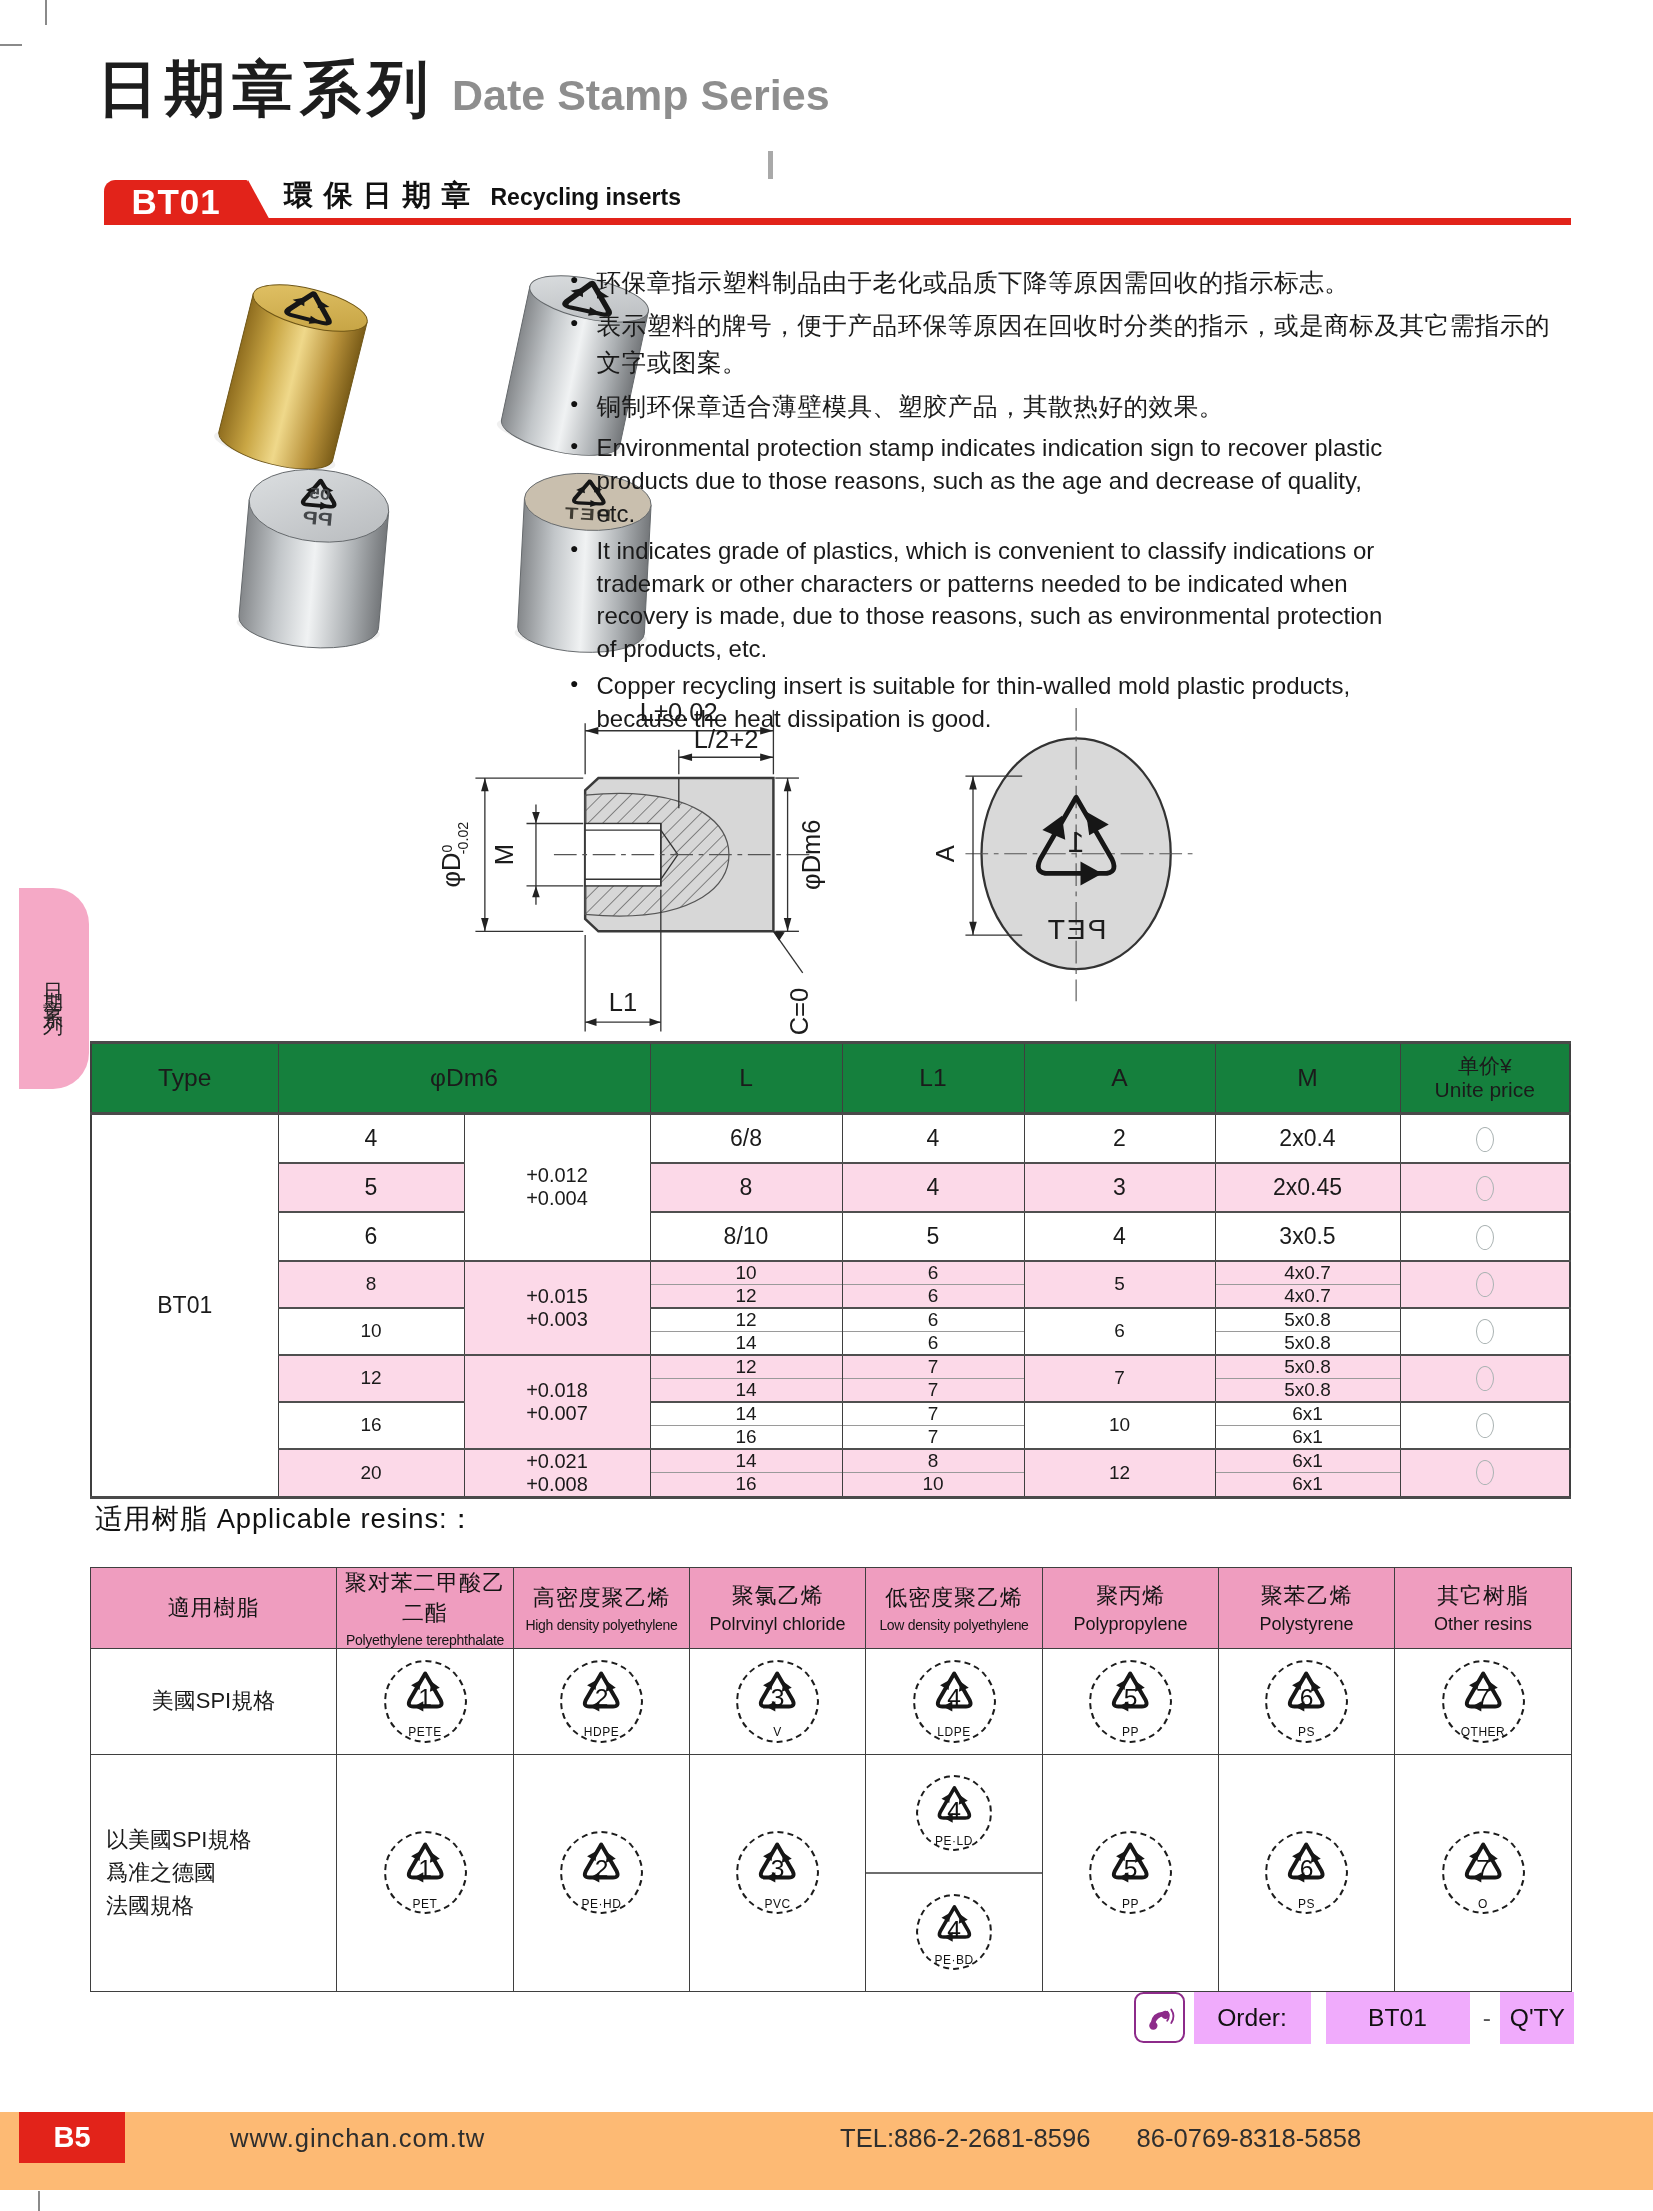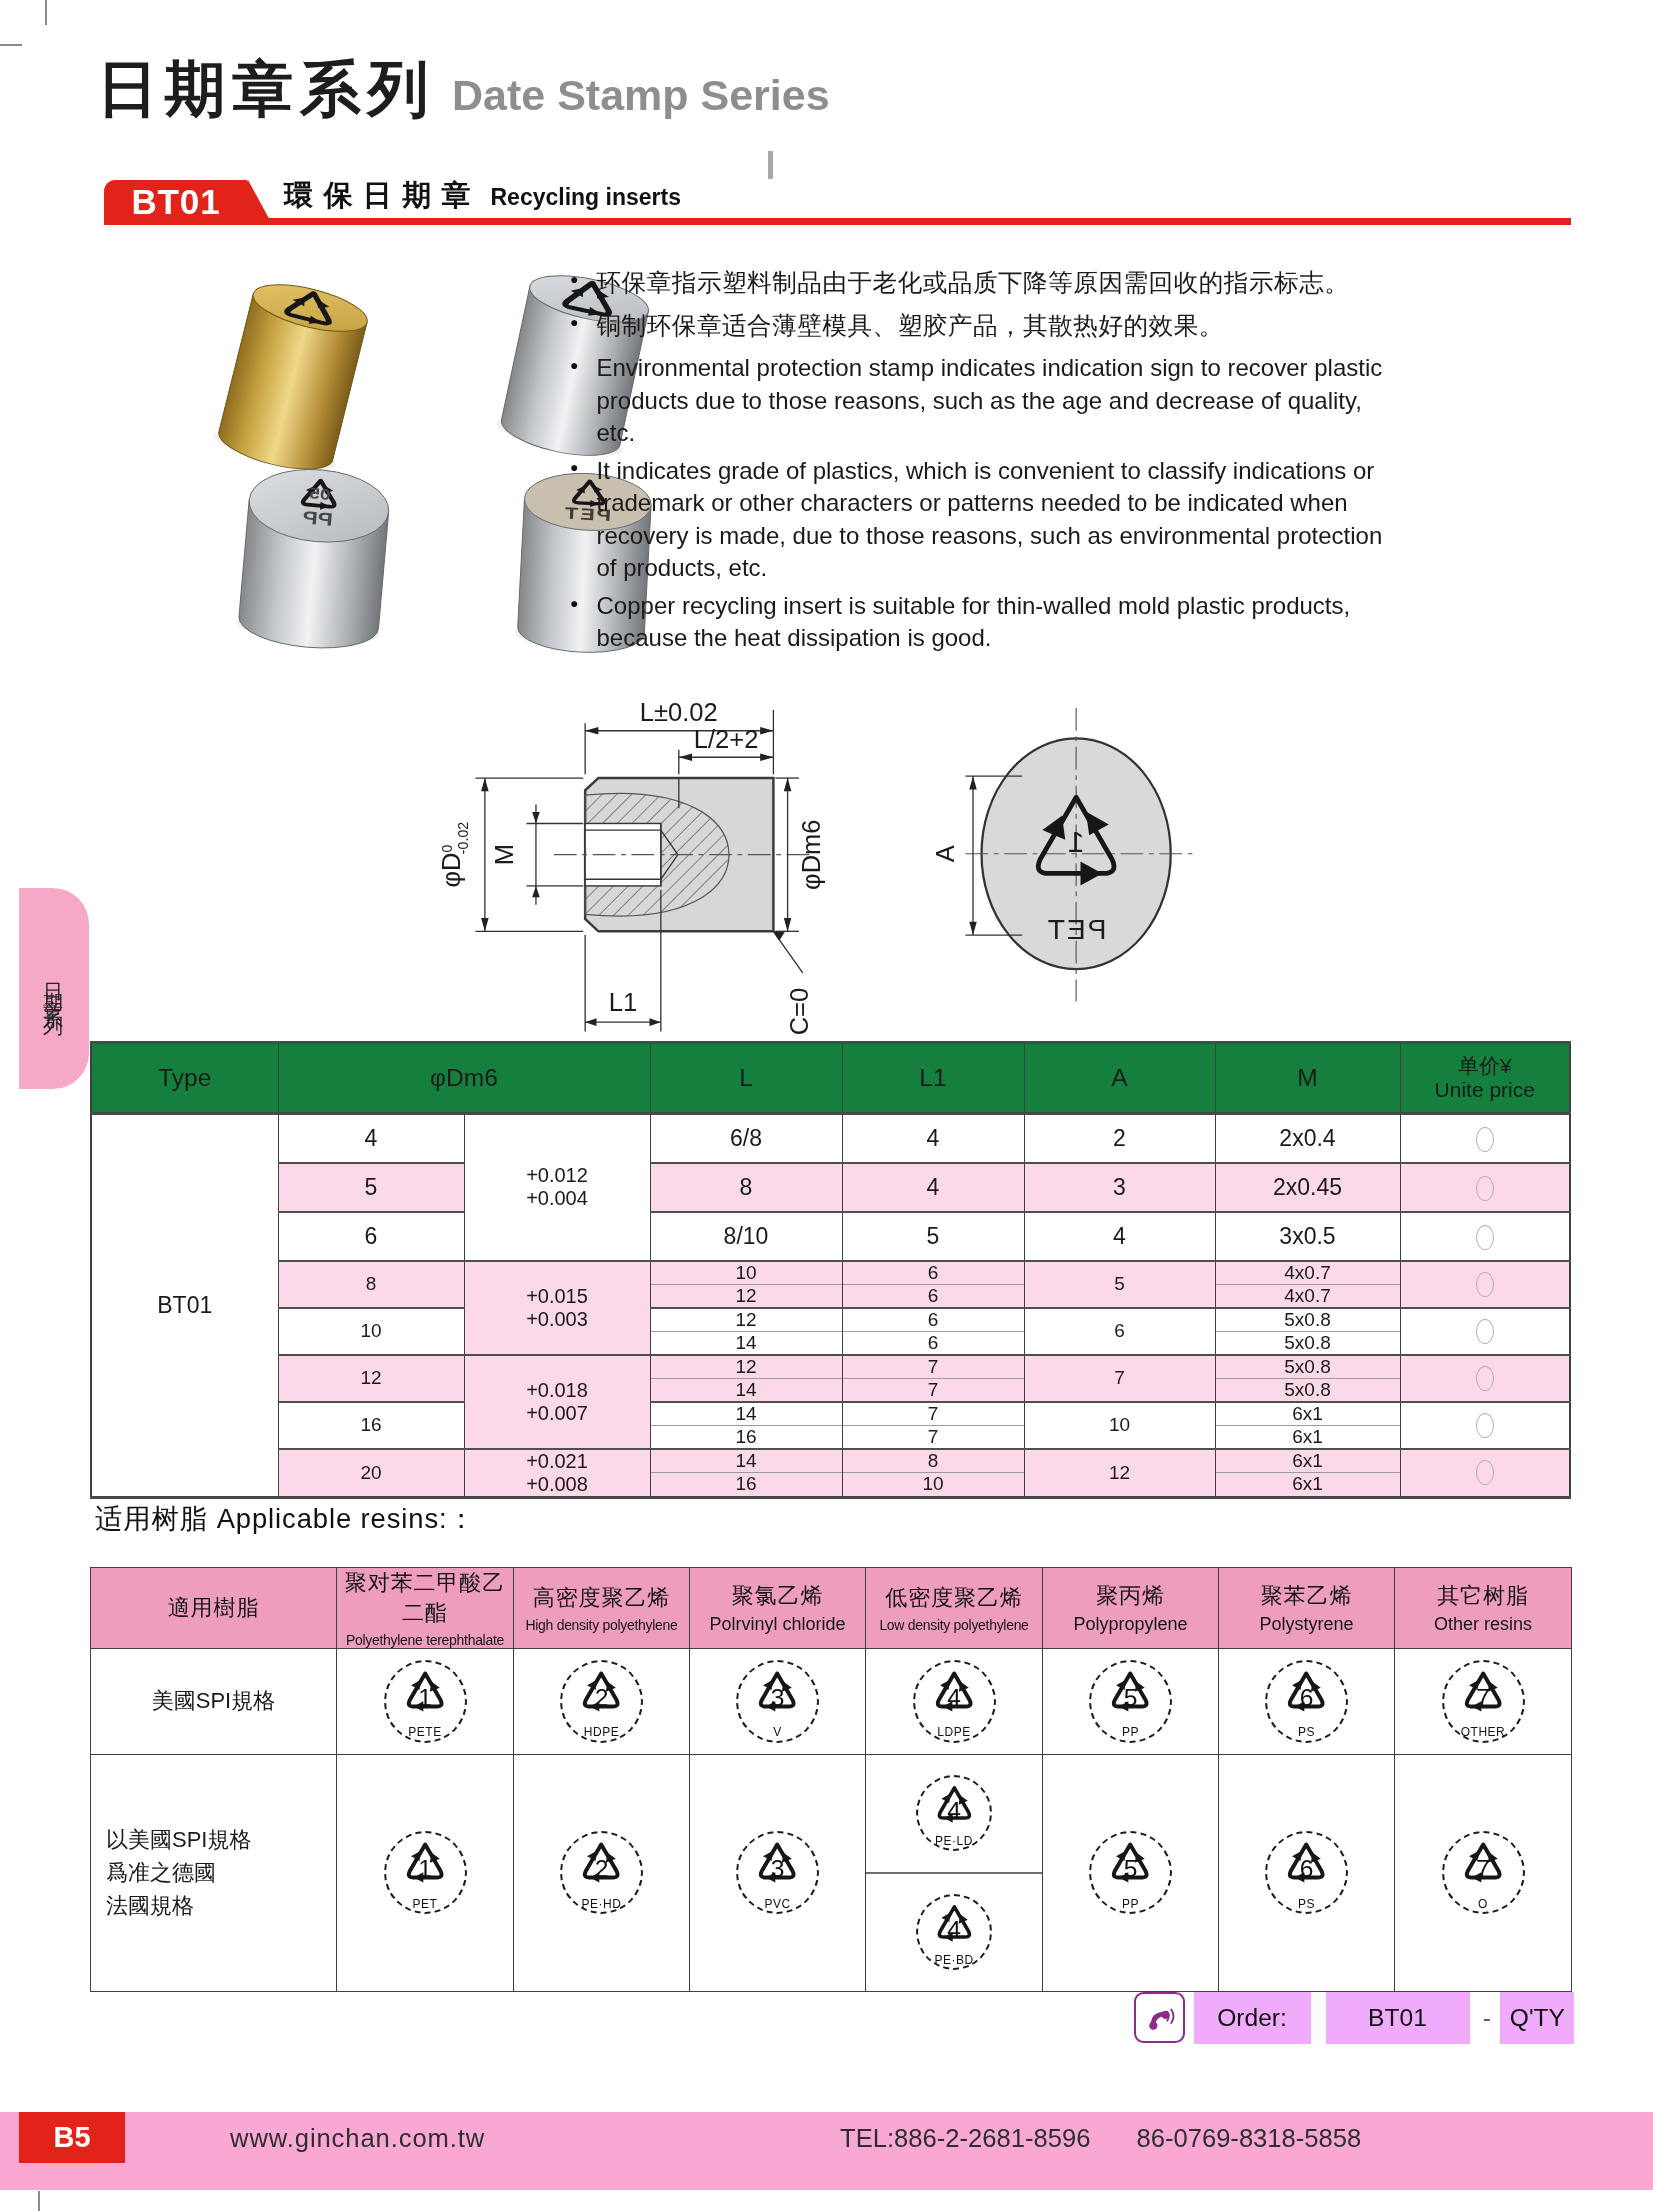--- a/index.html
+++ b/index.html
@@ -92,21 +92,21 @@
   
   #order-row{position:absolute;left:1134px;top:1993px;height:49px;display:flex;align-items:center;}
   #order-icon{width:47px;height:47px;border:2.8px solid #8d2b8a;border-radius:9.5px;display:flex;align-items:center;justify-content:center;background:#fff;}
   .obox{background:#f0abfc;height:52px;display:flex;align-items:center;justify-content:center;font-size:24.6px;color:#111;}
   #order-label{width:117px;margin-left:8.5px;}
   #order-model{width:144px;margin-left:15px;}
   #order-dash{margin-left:13.2px;margin-right:9.5px;color:#555;font-size:24.6px;}
   #order-qty{width:74px;}
 
   
-  #footer-band{position:absolute;left:0;top:2112px;width:1653px;height:78px;background:#f9a8d4;}
+  #footer-band{position:absolute;left:0;top:2112px;width:1653px;height:78px;background:#fdba74;}
   #page-no{position:absolute;left:19px;top:0px;width:106px;height:51px;background:#e2231a;color:#fff;
            font-size:29px;font-weight:bold;display:flex;align-items:center;justify-content:center;}
   #website{position:absolute;left:230px;top:12.3px;font-size:25.6px;color:#2e2e2e;letter-spacing:0.9px;}
   #tel{position:absolute;left:840px;top:12.3px;font-size:25.6px;color:#2e2e2e;display:flex;gap:46px;}
 </style>
 </head>
 <body>
 
 <svg width="0" height="0" style="position:absolute" aria-hidden="true">
   <defs>
@@ -283,20 +283,21 @@
     <line class="dim-line" x1="700" y1="130" x2="640" y2="130"></line>
     <line class="dim-line" x1="700" y1="298" x2="640" y2="298"></line>
     <line class="dim-line" x1="648" y1="130" x2="648" y2="298"></line>
     <path class="arrow" d="M648,130 L644,144 L652,144 Z"></path>
       <path class="arrow" d="M648,298 L644,284 L652,284 Z"></path>
     <text class="dim-text" transform="translate(628,212) rotate(-90)" text-anchor="middle">A</text>
   </svg>
 
   <div id="bullets">
     <div class="bullet zh">环保章指示塑料制品由于老化或品质下降等原因需回收的指示标志。</div>
+    <div class="bullet zh">表示塑料的牌号，便于产品环保等原因在回收时分类的指示，或是商标及其它需指示的文字或图案。</div>
     <div class="bullet zh">铜制环保章适合薄壁模具、塑胶产品，其散热好的效果。</div>
     <div class="bullet en">Environmental protection stamp indicates indication sign to recover plastic products due to those reasons, such as the age and decrease of quality, etc.</div>
     <div class="bullet en">It indicates grade of plastics, which is convenient to classify indications or trademark or other characters or patterns needed to be indicated when recovery is made, due to those reasons, such as environmental protection of products, etc.</div>
     <div class="bullet en">Copper recycling insert is suitable for thin-walled mold plastic products, because the heat dissipation is good.</div>
   </div>
 
   <div id="side-tab">
     <span>日期章系列</span>
   </div>
 

